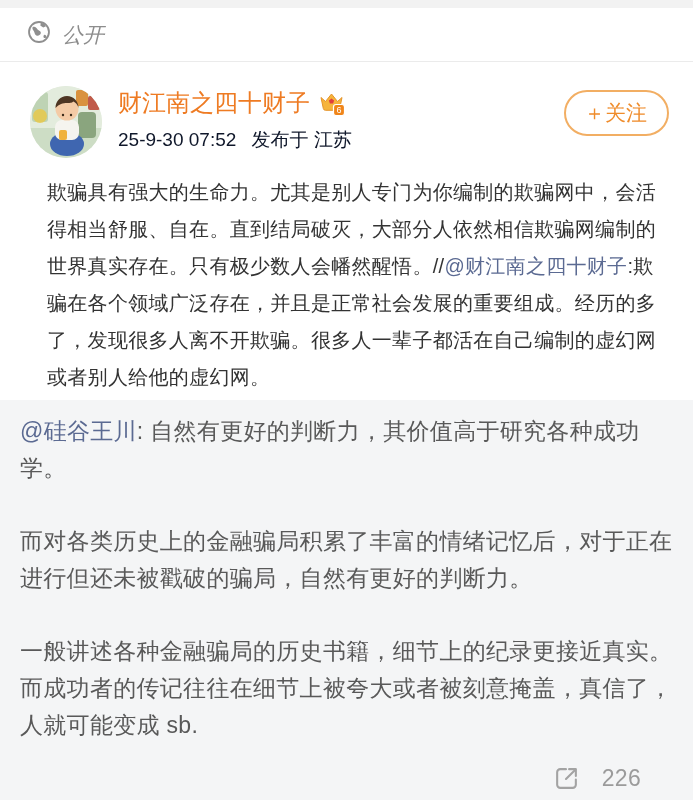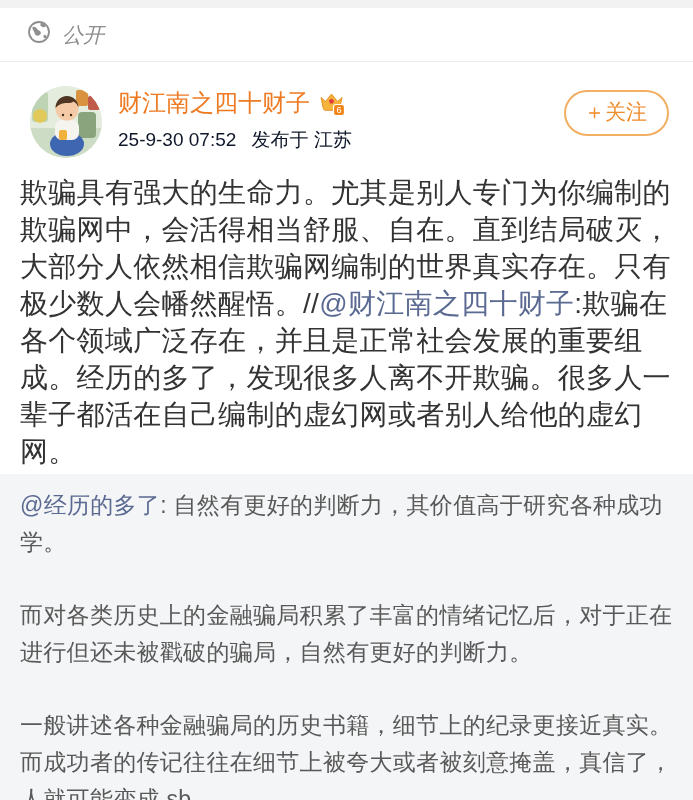--- a/index.html
+++ b/index.html
@@ -58,29 +58,30 @@
   .follow-btn {
     flex: none;
     margin-top: 4px;
     background: #ffffff;
     border: 2px solid #f2ae63;
     color: #ef8c2b;
     font-size: 21px;
     line-height: 1;
     padding: 10px 20px 11px 18px;
     border-radius: 23px;
-    font-family: Liberation Serif, serif;
+    font-family: Liberation Sans, sans-serif;
     cursor: pointer;
   }
   .post-text {
     padding: 12px 20px 4px 20px;
-    font-size: 28px;
+    font-size: 20px;
     line-height: 37px;
     color: #333333;
     letter-spacing: 0.3px;
+    margin-left: 27px;
   }
   .mention-link { color: #5b6a92; text-decoration: none; cursor: pointer; }
   .quote-section {
     background: #f4f5f6;
     flex: 1;
     padding: 13px 20px 0 20px;
     font-size: 23px;
     line-height: 37px;
     color: #595959;
     letter-spacing: 0.3px;
@@ -163,21 +164,21 @@
     </div>
     <button class="follow-btn">＋关注</button>
   </div>
 
   <div class="post-text">
     <span>欺骗具有强大的生命力。尤其是别人专门为你编制的欺骗网中，会活得相当舒服、自在。直到结局破灭，大部分人依然相信欺骗网编制的世界真实存在。只有极少数人会幡然醒悟。//</span><a class="mention-link">@财江南之四十财子</a><span>:欺骗在各个领域广泛存在，并且是正常社会发展的重要组成。经历的多了，发现很多人离不开欺骗。很多人一辈子都活在自己编制的虚幻网或者别人给他的虚幻网。</span>
   </div>
 </div>
 
 <div class="quote-section">
-  <p><a class="mention-link">@经历的多了</a><span>: 自然有更好的判断力，其价值高于研究各种成功学。</span></p>
+  <p><a class="mention-link">@硅谷王川</a><span>: 自然有更好的判断力，其价值高于研究各种成功学。</span></p>
   <p>而对各类历史上的金融骗局积累了丰富的情绪记忆后，对于正在进行但还未被戳破的骗局，自然有更好的判断力。</p>
   <p>一般讲述各种金融骗局的历史书籍，细节上的纪录更接近真实。而成功者的传记往往在细节上被夸大或者被刻意掩盖，真信了，人就可能变成 sb.</p>
 
   <div class="action-bar">
     <div class="action-item">
       <span>
         <svg width="27" height="27" viewBox="0 0 26 26" fill="none" stroke="#a3a3a3" stroke-width="2" stroke-linecap="round" stroke-linejoin="round">
           <path d="M22 14v5a3 3 0 0 1-3 3H7a3 3 0 0 1-3-3V7a3 3 0 0 1 3-3h5.5"></path>
           <path d="M12.5 13.5 L21.5 4.5"></path>
           <path d="M15.5 4H22v6.5"></path>

